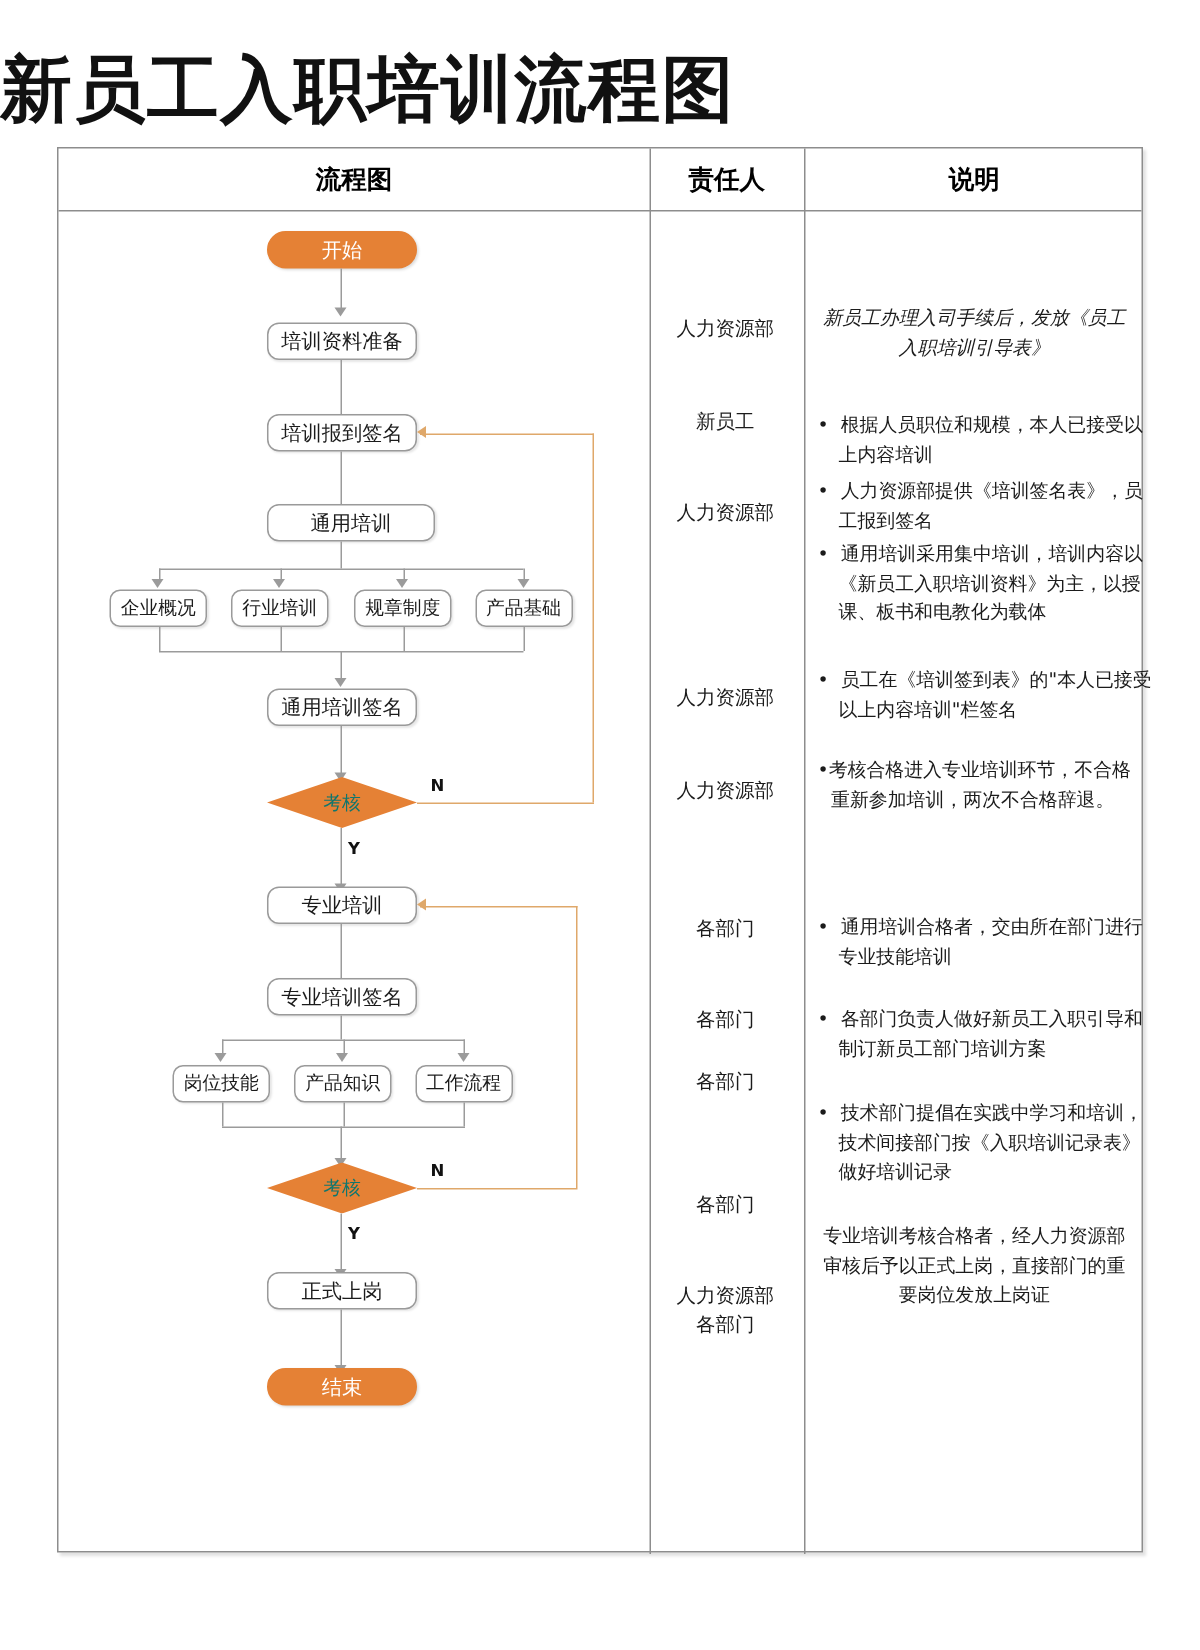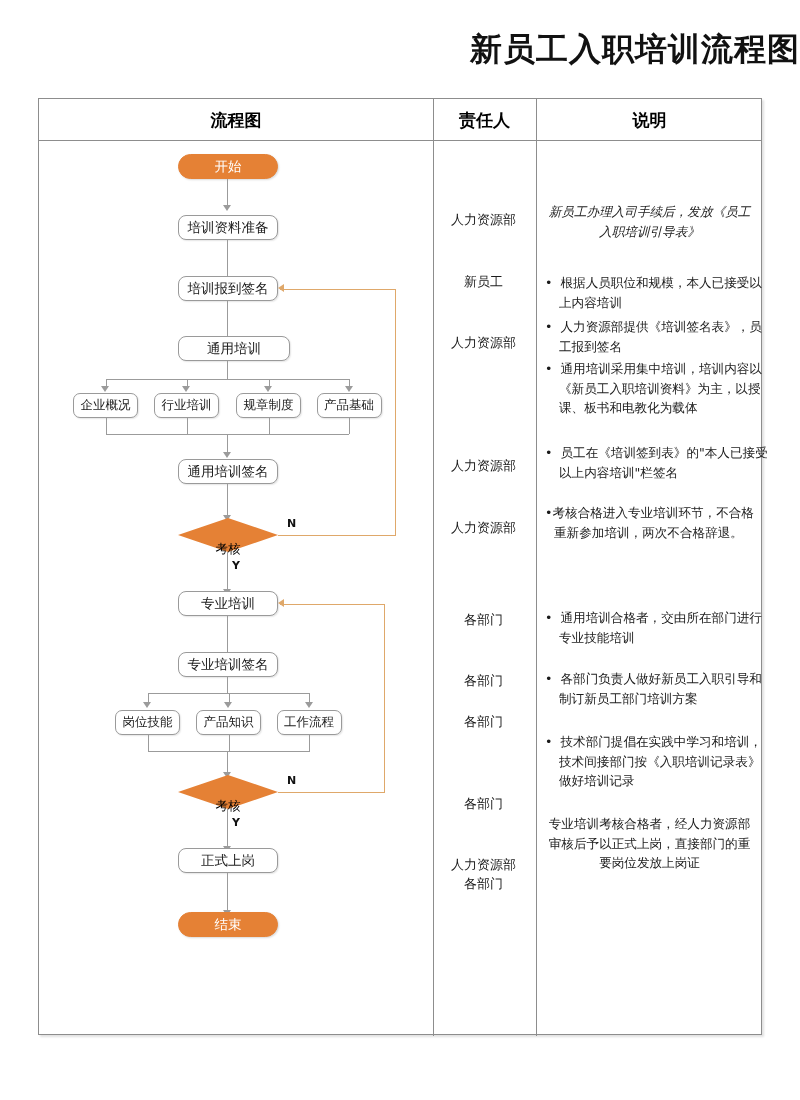--- a/index.html
+++ b/index.html
@@ -5,22 +5,22 @@
   html,body{margin:0;padding:0;}
   body{
     width:800px;height:1100px;background:#ffffff;
     font-family:"Liberation Sans","DejaVu Sans",sans-serif;
     color:#1a1a1a;position:relative;overflow:hidden;
   }
   .page{position:absolute;left:0;top:0;width:800px;height:1100px;}
 
   
   .title{
-    position:absolute;left:0;top:28px;width:800px;text-align:right;
-    font-size:32px;font-weight:bold;letter-spacing:1px;color:#111;
+    position:absolute;left:0;top:28px;width:800px;text-align:left;
+    font-size:48px;font-weight:bold;letter-spacing:1px;color:#111;
     font-family:"DejaVu Sans","Liberation Sans",sans-serif;
   }
 
   
   .table{
     position:absolute;left:38px;top:98px;width:724px;height:937px;
     border:1px solid #8d8d8d;box-sizing:border-box;
     box-shadow:2px 2px 2px rgba(0,0,0,.12);
     background:#fff;
   }
@@ -55,23 +55,23 @@
   .pill{
     position:absolute;box-sizing:border-box;
     display:flex;align-items:center;justify-content:center;
     background:#E58135;border:1px solid #E58135;border-radius:14px;
     color:#ffffff;font-size:13.5px;white-space:nowrap;
     font-family:"DejaVu Sans","Liberation Sans",sans-serif;
     box-shadow:1px 1px 2px rgba(0,0,0,.15);
   }
   .diamond{position:absolute;}
   .diamond .dtxt{
-    position:absolute;left:0;top:14px;width:100%;height:100%;
+    position:absolute;left:0;top:0;width:100%;height:100%;
     display:flex;align-items:center;justify-content:center;
-    color:#000000;font-size:12.5px;
+    color:#0f766e;font-size:12.5px;
     font-family:Liberation Mono, monospace;
   }
 
   
   .vl{position:absolute;width:0;border-left:1.6px solid #9b9b9b;}
   .hl{position:absolute;height:0;border-top:1.6px solid #9b9b9b;}
   .arrow{
     position:absolute;width:0;height:0;
     border-left:4.5px solid transparent;border-right:4.5px solid transparent;
     border-top:6px solid #9b9b9b;

